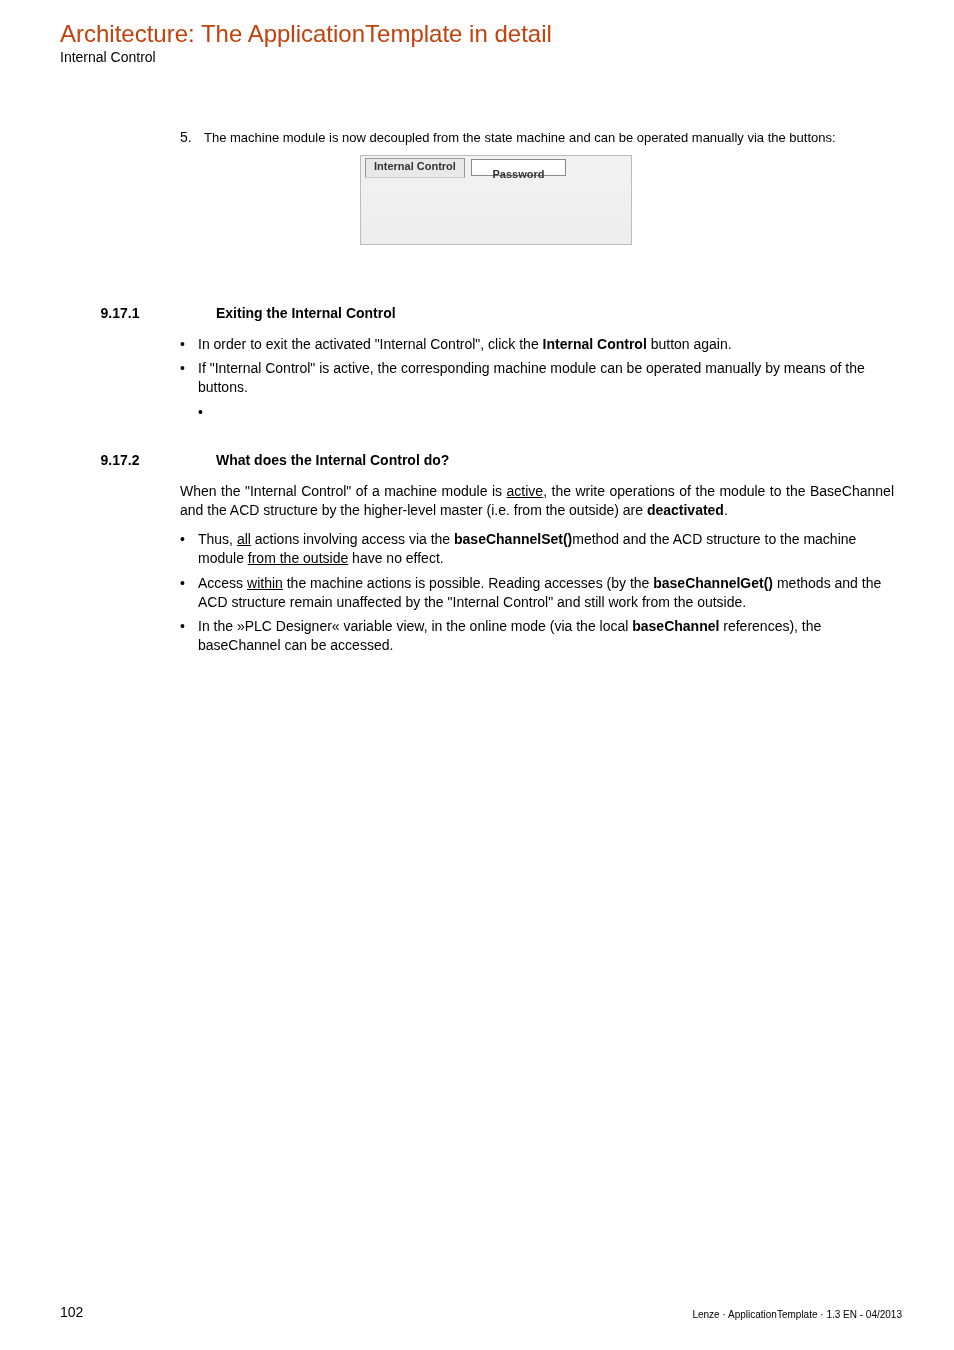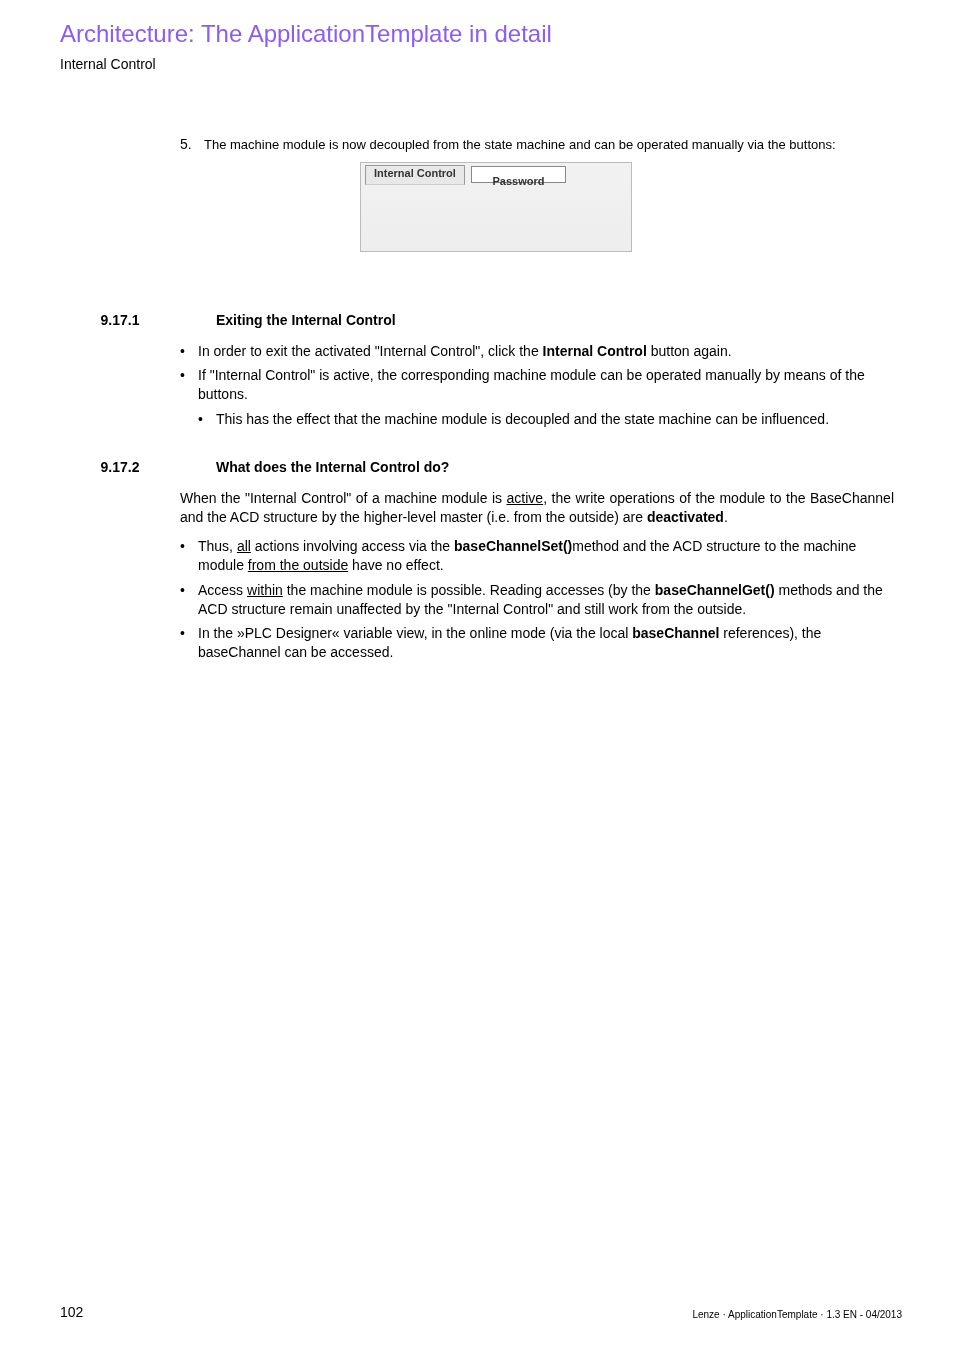--- a/index.html
+++ b/index.html
@@ -1,18 +1,18 @@
 <!DOCTYPE html>
 <html><head>
 <meta charset="utf-8">
 <style>
   * { box-sizing: border-box; margin: 0; padding: 0; }
   html, body { width: 954px; height: 1350px; background: #fff; font-family: "Segoe UI", "Myriad Pro", Arial, sans-serif; color: #000; }
   .page { position: relative; width: 954px; height: 1350px; padding: 20px 60px 30px 60px; }
-  .header-title { font-size: 24px; font-weight: 400; color: #8b5cf6; margin-bottom: 8px; }
+  .header-title { font-size: 24px; font-weight: 400; color: #c2410c; margin-bottom: 1px; }
   .header-sub { font-size: 14px; color: #000; margin-bottom: 18px; }
   .dashline { font-family: monospace; font-size: 14px; letter-spacing: 1px; white-space: nowrap; overflow: hidden; margin-bottom: 30px; color: #000; }
   .step-block { display: flex; margin-left: 120px; margin-bottom: 8px; }
   .step-num { width: 24px; flex-shrink: 0; font-size: 14px; }
   .step-text { font-size: 13px; line-height: 1.35; }
   .ui-figure { margin-left: 300px; margin-top: 6px; margin-bottom: 60px; }
   .ui-box { width: 272px; height: 90px; background: linear-gradient(#f2f2f2,#ededed); border: 1px solid #bbb; padding: 4px; position: relative; }
   .ui-tab { position: absolute; top: 2px; left: 4px; height: 20px; padding: 1px 8px 0 8px; font-size: 11px; font-family: Tahoma, Arial, sans-serif; color: #333; background: #e8e8e8; border-top: 1px solid #999; border-left: 1px solid #999; border-right: 1px solid #999; border-bottom: 1px solid #ccc; font-weight: bold; }
   .ui-input { position: absolute; top: 3px; left: 110px; width: 95px; height: 17px; border: 1px solid #888; background: #fff; font-size: 11px; font-family: Tahoma, Arial, sans-serif; color: #333; text-align: center; font-weight: bold; padding-top: 8px; }
   .section-row { display: flex; margin-top: 18px; margin-bottom: 14px; }
@@ -62,21 +62,20 @@
       <div>
         <span>In order to exit the activated "Internal Control", click the </span><b>Internal Control</b><span> button again.</span>
       </div>
     </div>
     <div class="bullet1">
       <div class="dot">•</div>
       <div>If "Internal Control" is active, the corresponding machine module can be operated manually by means of the buttons.</div>
     </div>
     <div class="bullet2">
       <div class="dot">•</div>
-      <div>This has the effect that the machine module is decoupled and the state machine can be influenced.</div>
     </div>
   </div>
 
   <div class="section-row" style="margin-top:30px;">
     <div class="sec-num">9.17.2</div>
     <div class="sec-title">What does the Internal Control do?</div>
   </div>
 
   <div class="body-block">
     <div class="para">
@@ -84,21 +83,21 @@
     </div>
     <div class="bullet1">
       <div class="dot">•</div>
       <div>
         <span>Thus, </span><span class="ul">all</span><span> actions involving access via the </span><b>baseChannelSet()</b><span>method and the ACD structure to the machine module </span><span class="ul">from the outside</span><span> have no effect.</span>
       </div>
     </div>
     <div class="bullet1">
       <div class="dot">•</div>
       <div>
-        <span>Access </span><span class="ul">within</span><span> the machine module is possible. Reading accesses (by the </span><b>baseChannelGet()</b><span> methods and the ACD structure remain unaffected by the "Internal Control" and still work from the outside.</span>
+        <span>Access </span><span class="ul">within</span><span> the machine actions is possible. Reading accesses (by the </span><b>baseChannelGet()</b><span> methods and the ACD structure remain unaffected by the "Internal Control" and still work from the outside.</span>
       </div>
     </div>
     <div class="bullet1">
       <div class="dot">•</div>
       <div>
         <span>In the »PLC Designer« variable view, in the online mode (via the local </span><b>baseChannel</b><span> references), the baseChannel can be accessed.</span>
       </div>
     </div>
   </div>
 

